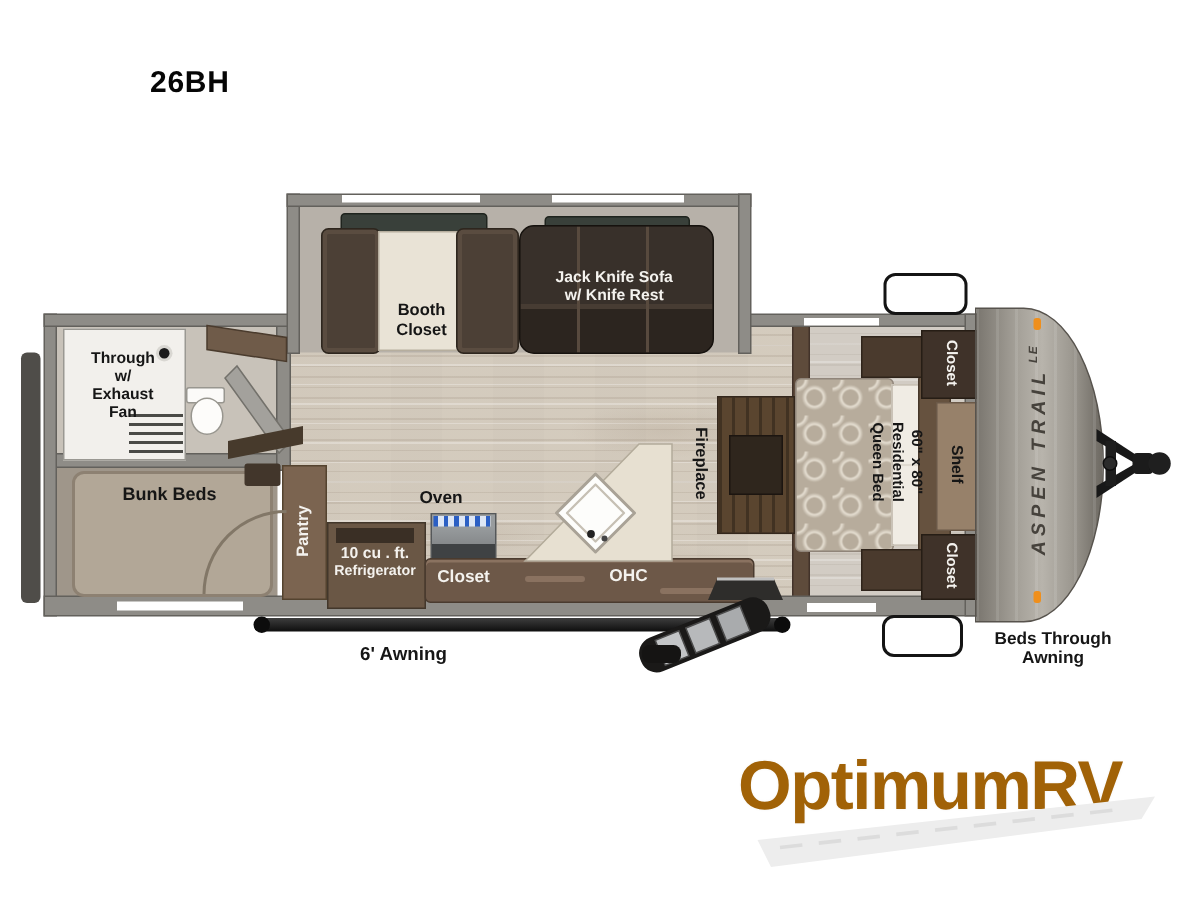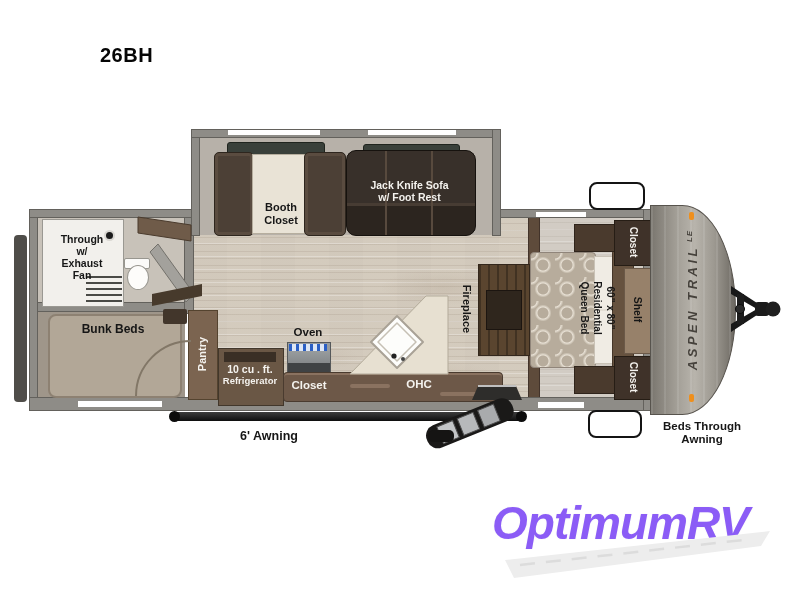--- a/index.html
+++ b/index.html
@@ -8,21 +8,21 @@
   .a{position:absolute;}
   .lbl{position:absolute;font-weight:bold;color:#161616;text-align:center;line-height:1.14;
        display:flex;flex-direction:column;align-items:center;justify-content:center;}
   .white{color:#f4f2ee;}
   .rot90{transform:rotate(90deg);}
   .rotm90{transform:rotate(-90deg);}
   .wall{background:#8e8c87;box-shadow:0 0 0 1px #63615c;}
   .slot{background:#ffffff;}
   .door{background:#ffffff;border:2.5px solid #141414;border-radius:8px;}
   .wm-text{position:absolute;left:492px;top:496px;width:300px;font-size:46px;font-weight:bold;
-           font-style:italic;color:#8b5cf6;letter-spacing:-1px;text-shadow:0 0 2px #f3f3f3;
+           color:#a16207;letter-spacing:-1px;text-shadow:0 0 2px #f3f3f3;
            white-space:nowrap;}
   .woodfloor{background-color:#d8d0c3;background-image:
      radial-gradient(90px 26px at 250px 70px, rgba(150,130,110,.16), rgba(150,130,110,0) 70%),
      radial-gradient(80px 22px at 110px 140px, rgba(150,130,110,.13), rgba(150,130,110,0) 70%),
      radial-gradient(90px 24px at 240px 160px, rgba(160,142,120,.15), rgba(160,142,120,0) 70%),
      repeating-linear-gradient(180deg, rgba(255,255,255,.28) 0 1px, rgba(0,0,0,0) 1px 13px),
      repeating-linear-gradient(180deg, rgba(124,106,88,.14) 6px 7px, rgba(0,0,0,0) 7px 13px),
      repeating-linear-gradient(90deg, rgba(124,106,88,.07) 0 34px, rgba(182,168,150,.12) 34px 68px);}
   .bedfloor{background-color:#d2ccc4;background-image:
      repeating-linear-gradient(180deg, rgba(255,255,255,.25) 0 1px, rgba(0,0,0,0) 1px 12px),
@@ -180,32 +180,32 @@
 
     <div class="lbl" style="left:48px;top:322px;width:130px;height:16px;font-size:12px;">Bunk Beds</div>
 
     <div class="lbl rotm90" style="left:172px;top:347px;width:60px;height:14px;font-size:11px;color:#f4f2ee;">Pantry</div>
 
     <div class="lbl white" style="left:218px;top:360px;width:64px;height:30px;font-size:10.5px;">
       <span>10 cu . ft.</span>
       <span style="font-size:9.5px;">Refrigerator</span>
     </div>
 
-    <div class="lbl" style="left:282px;top:326px;width:52px;height:14px;font-size:11.5px;">Oven</div>
+    <div class="lbl" style="left:268px;top:326px;width:52px;height:14px;font-size:11.5px;">Oven</div>
     <div class="lbl white" style="left:286px;top:378px;width:46px;height:16px;font-size:11.5px;">Closet</div>
     <div class="lbl white" style="left:398px;top:378px;width:42px;height:14px;font-size:11.5px;">OHC</div>
 
     <div class="lbl" style="left:246px;top:199px;width:70px;height:30px;font-size:11px;">
       <span>Booth</span>
       <span>Closet</span>
     </div>
 
     <div class="lbl white" style="left:352px;top:178px;width:115px;height:28px;font-size:10.5px;text-align:center;">
       <span>Jack Knife Sofa</span>
-      <span>w/ Foot Rest</span>
+      <span>w/ Knife Rest</span>
     </div>
 
     <div class="lbl rot90" style="left:432px;top:302px;width:70px;height:14px;font-size:11px;">Fireplace</div>
 
     <div class="lbl rot90" style="left:538px;top:286px;width:120px;height:44px;font-size:10px;line-height:1.3;">
       <span>60" x 80"</span>
       <span>Residential</span>
       <span>Queen Bed</span>
     </div>
 

